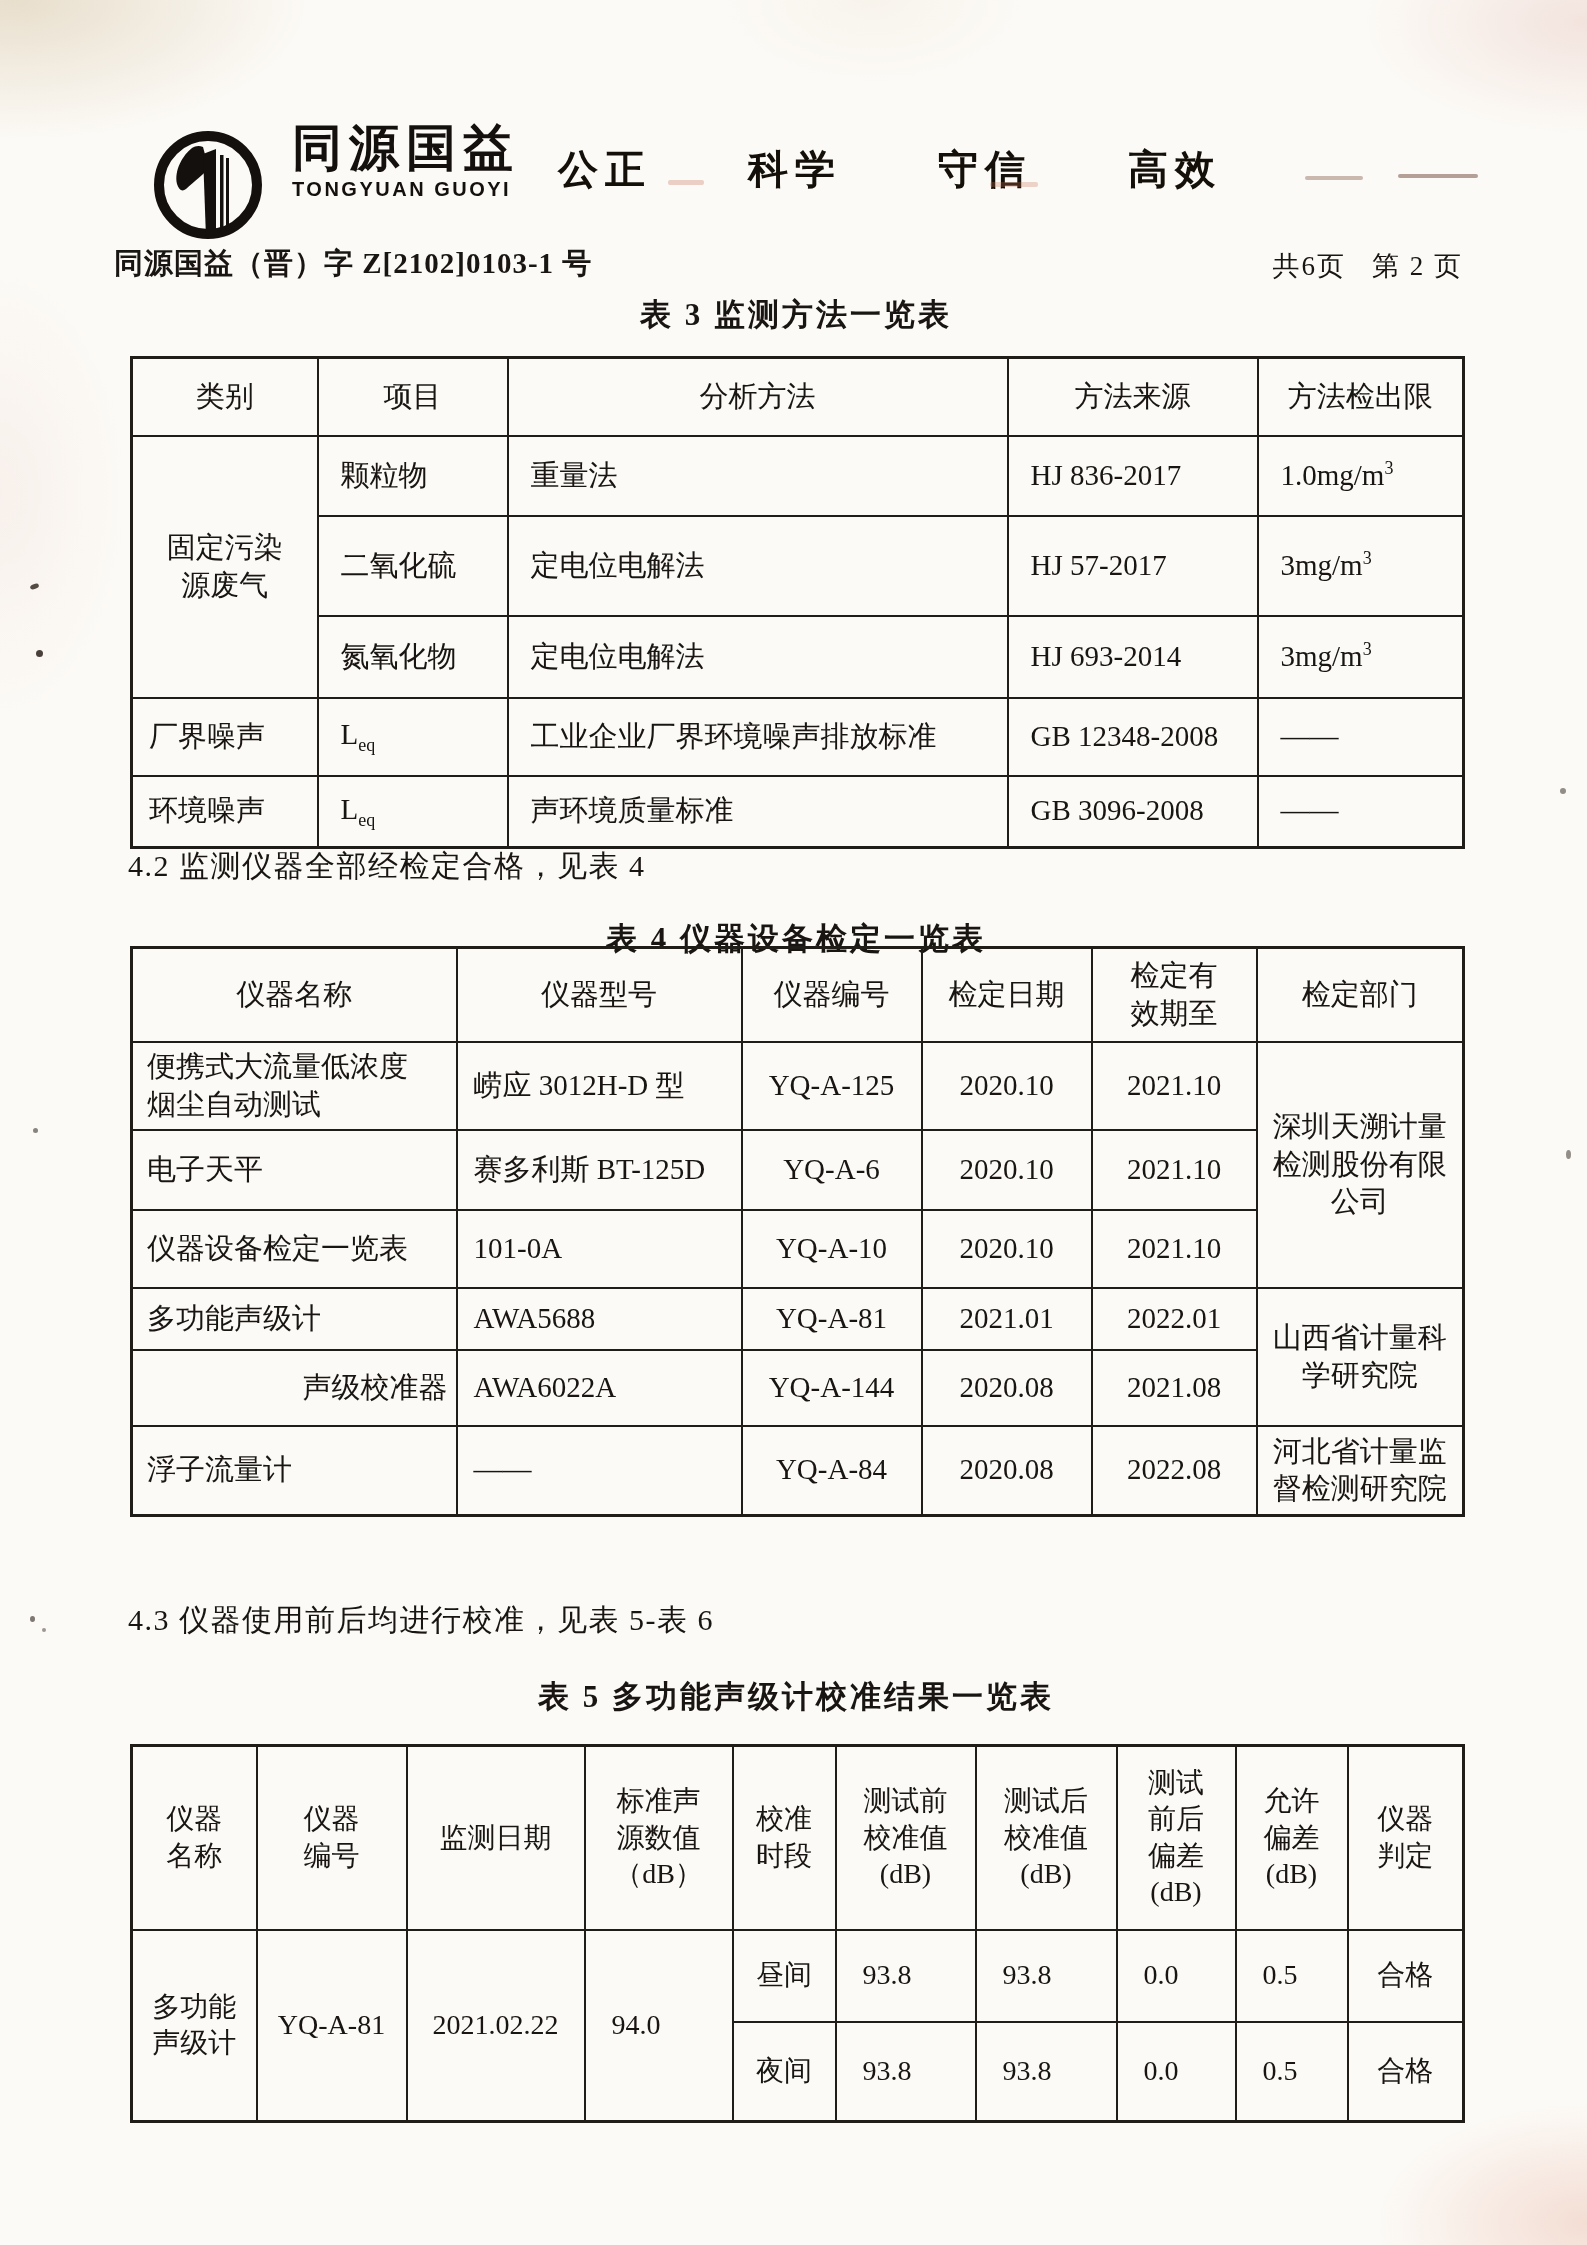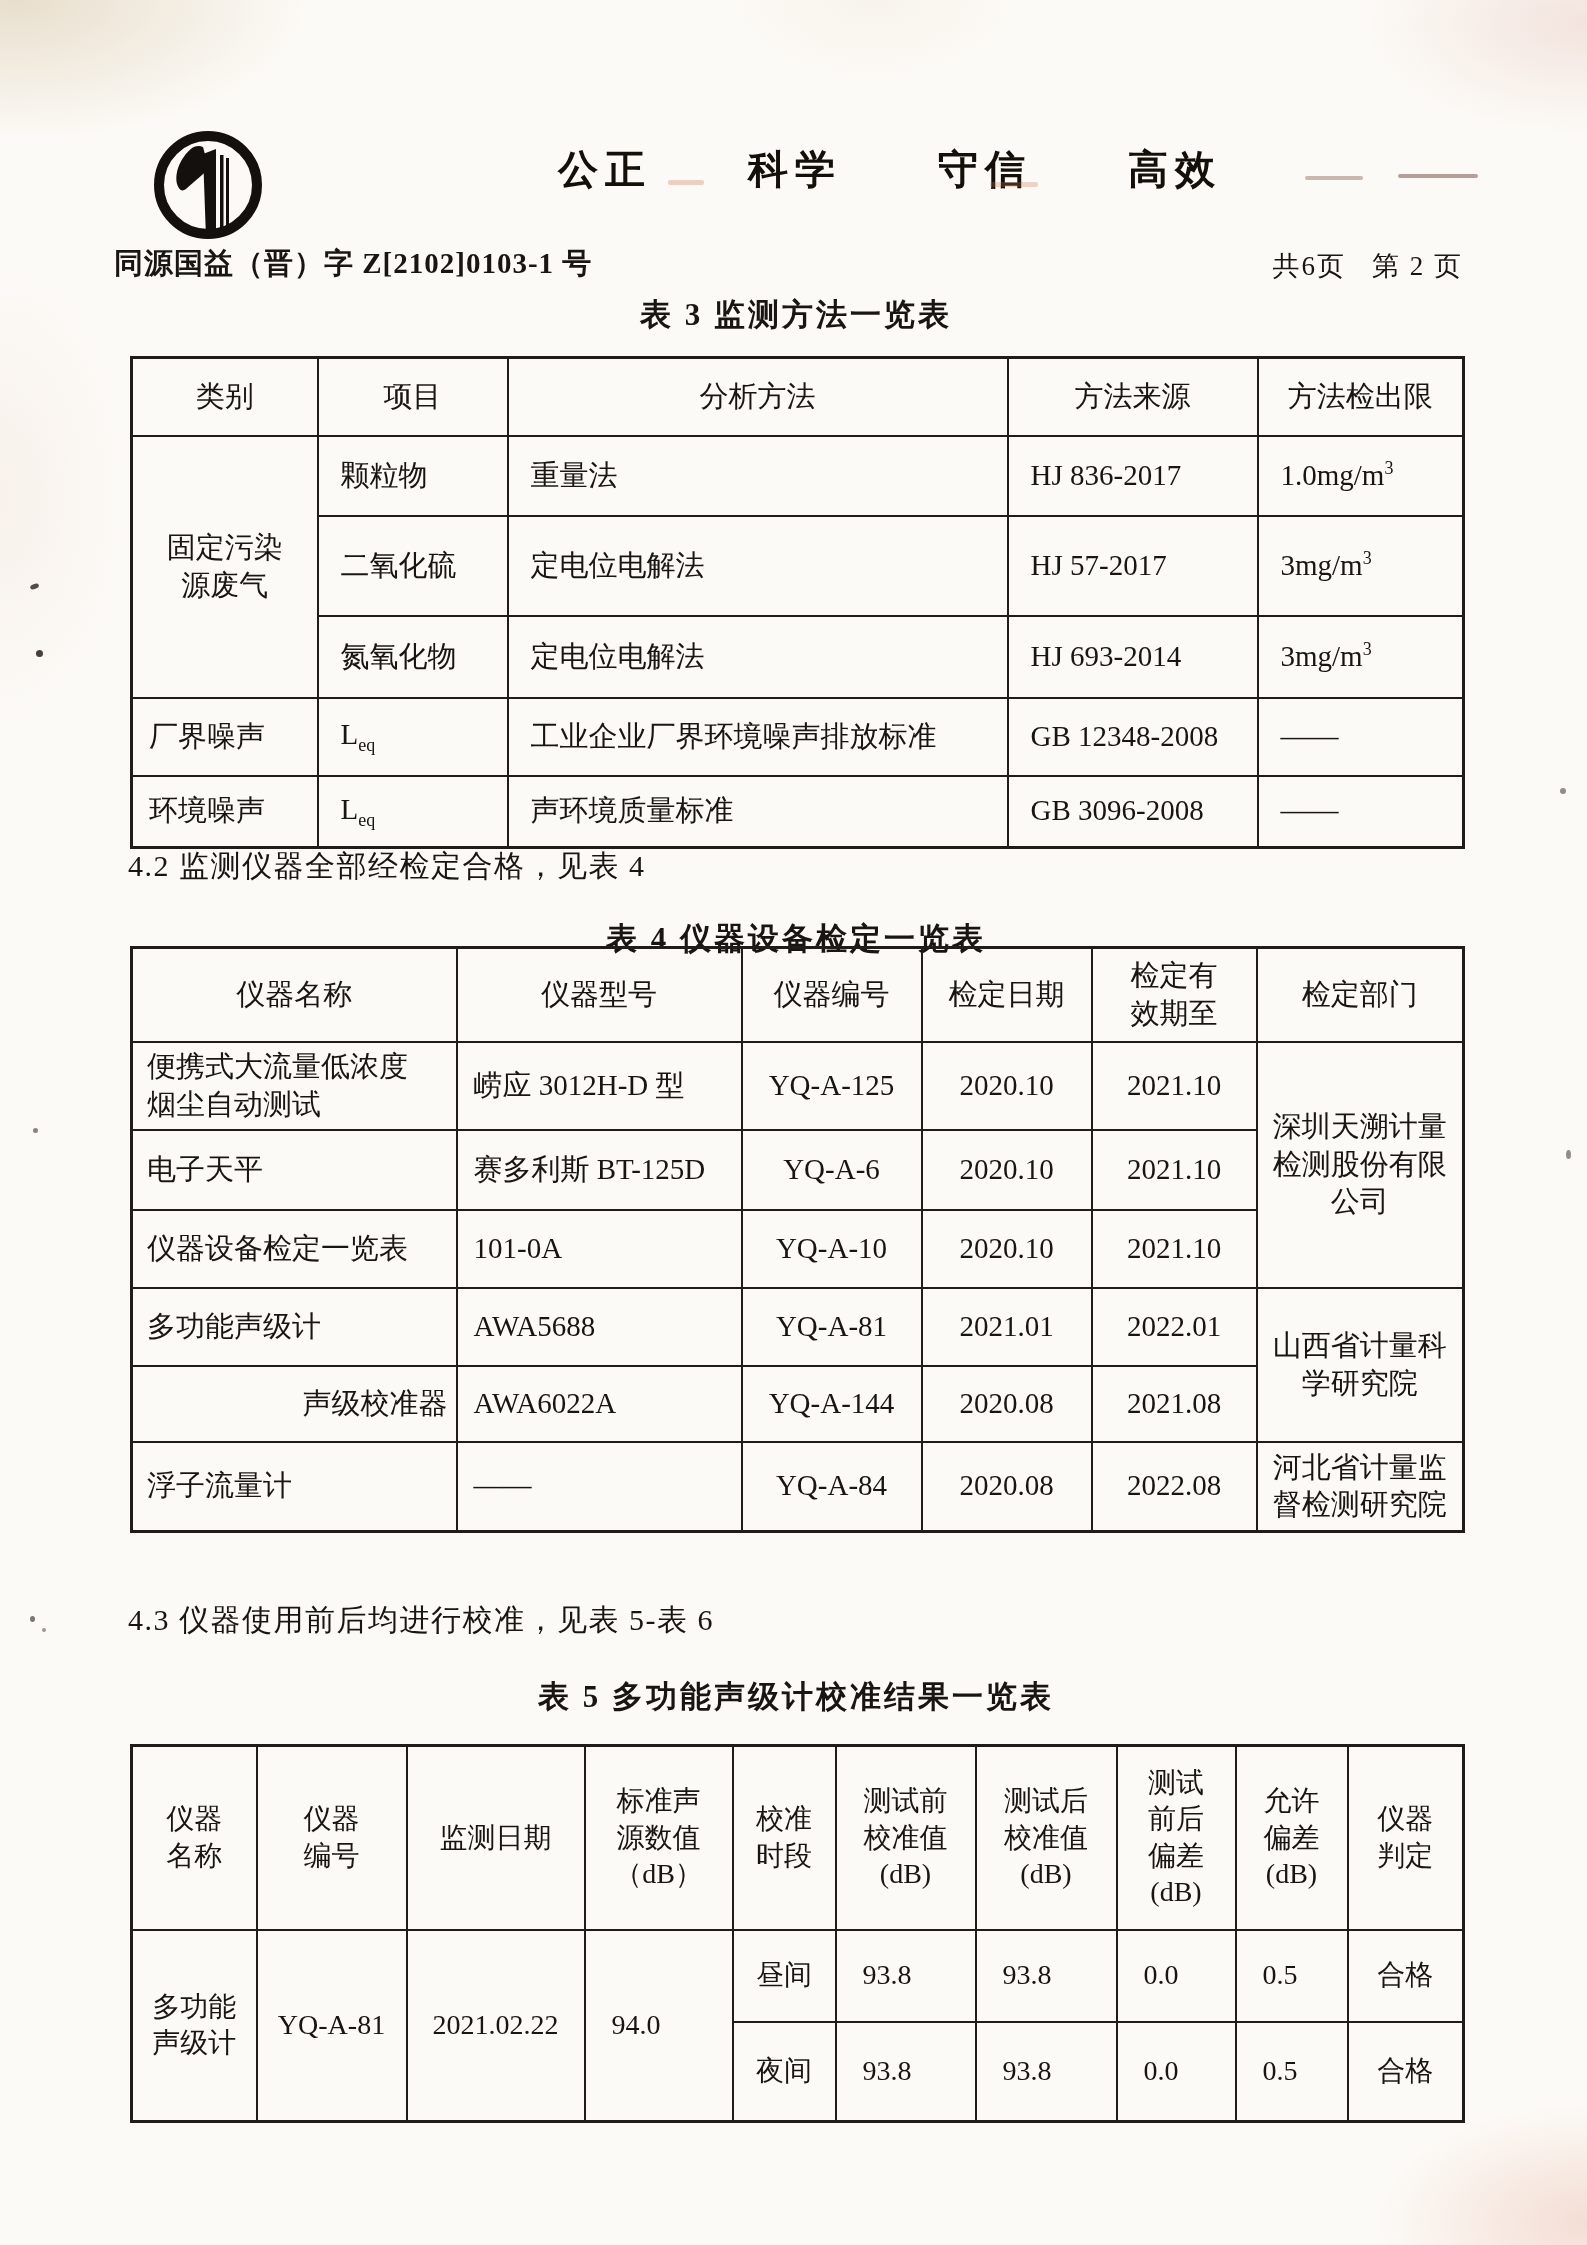--- a/index.html
+++ b/index.html
@@ -47,20 +47,24 @@
 <body>
 
 <div class="abs logo-wrap" style="left:148px;top:122px;">
   <svg class="logo-svg" width="122" height="138" viewBox="0 0 122 138">
     <circle cx="60" cy="63" r="49" fill="none" stroke="#14100d" stroke-width="10"></circle>
     <path d="M44,26 C35,33 26,48 29,62 C31,68 34,70 38,67 C47,59 55,52 61,47 L55,25 C51,23 47,24 44,26 Z" fill="#14100d"></path>
     <path d="M55,32 L68,27 L68,112 L58,116 Z" fill="#14100d"></path>
     <rect x="72" y="33" width="3.5" height="78" fill="#14100d"></rect>
     <rect x="78" y="36" width="3" height="72" fill="#14100d"></rect>
   </svg>
+  <div style="margin-left:22px;">
+    <div class="brand-cn">同源国益</div>
+    <div class="brand-en">TONGYUAN GUOYI</div>
+  </div>
 </div>
 
 <div class="abs slogans" style="left:558px;top:142px;">
   <span>公正</span>
   <span>科学</span>
   <span>守信</span>
   <span>高效</span>
 </div>
 
 <div class="dash-art" style="left:668px;top:180px;width:36px;height:5px;background:rgba(196,110,78,0.30);"></div>
@@ -170,21 +174,21 @@
     <td class="tc">2020.10</td>
     <td class="tc">2021.10</td>
   </tr>
   <tr style="height:78px;">
     <td class="tl" style="padding-left:14px !important;">仪器设备检定一览表</td>
     <td class="tl" style="padding-left:16px !important;">101-0A</td>
     <td class="tc">YQ-A-10</td>
     <td class="tc">2020.10</td>
     <td class="tc">2021.10</td>
   </tr>
-  <tr style="height:78px;">
+  <tr style="height:62px;">
     <td class="tl" style="padding-left:14px !important;">多功能声级计</td>
     <td class="tl" style="padding-left:16px !important;">AWA5688</td>
     <td class="tc">YQ-A-81</td>
     <td class="tc">2021.01</td>
     <td class="tc">2022.01</td>
     <td class="tc preline" rowspan="2">山西省计量科
 学研究院</td>
   </tr>
   <tr style="height:76px;">
     <td class="tl" style="padding-left:14px !important;text-align:right;">声级校准器</td>

